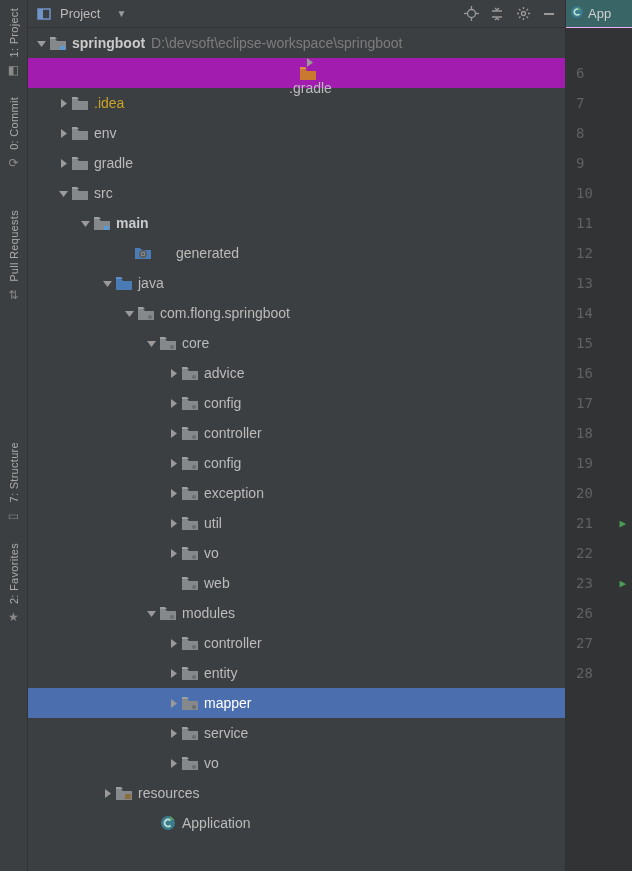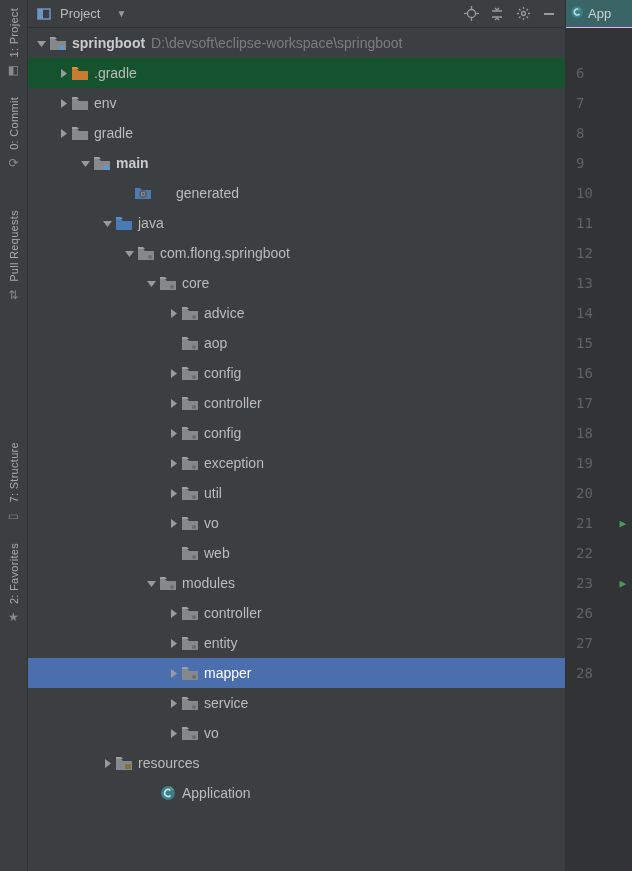--- a/index.html
+++ b/index.html
@@ -92,21 +92,22 @@
   height: 30px;
   padding-left: 4px;
   white-space: nowrap;
   user-select: none;
 }
 .node.selected {
   background: #4b6eaf;
   color: #ffffff;
 }
 .node.highlighted {
-  background: #14532d;
+  background: #a21caf;
+  flex-direction: column;
 }
 .arrow {
   width: 14px;
   height: 14px;
   margin-right: 2px;
   display: flex;
   align-items: center;
   justify-content: center;
   color: #9a9a9a;
   font-size: 9px;
@@ -273,35 +274,63 @@
             <svg width="9" height="9" viewBox="0 0 9 9">
               <polygon points="2,0 8,4.5 2,9" fill="#9a9a9a"></polygon>
             </svg>
           </span>
           <span class="icon" style="position: relative;">
             <svg class="folder-svg" viewBox="0 0 16 13">
               <path d="M0 2 L5 2 L7 4 L16 4 L16 13 L0 13 Z" fill="#86898b"></path>
               <path d="M0 0 L5 0 L7 2 L0 2 Z" fill="#9da0a2"></path>
             </svg>
           </span>
+          <span class="label yellow">.idea</span>
+        </div>
+        <div class="node" style="padding-left: 28px;">
+          <span class="arrow">
+            <svg width="9" height="9" viewBox="0 0 9 9">
+              <polygon points="2,0 8,4.5 2,9" fill="#9a9a9a"></polygon>
+            </svg>
+          </span>
+          <span class="icon" style="position: relative;">
+            <svg class="folder-svg" viewBox="0 0 16 13">
+              <path d="M0 2 L5 2 L7 4 L16 4 L16 13 L0 13 Z" fill="#86898b"></path>
+              <path d="M0 0 L5 0 L7 2 L0 2 Z" fill="#9da0a2"></path>
+            </svg>
+          </span>
           <span class="label">env</span>
         </div>
         <div class="node" style="padding-left: 28px;">
           <span class="arrow">
             <svg width="9" height="9" viewBox="0 0 9 9">
               <polygon points="2,0 8,4.5 2,9" fill="#9a9a9a"></polygon>
             </svg>
           </span>
           <span class="icon" style="position: relative;">
             <svg class="folder-svg" viewBox="0 0 16 13">
               <path d="M0 2 L5 2 L7 4 L16 4 L16 13 L0 13 Z" fill="#86898b"></path>
               <path d="M0 0 L5 0 L7 2 L0 2 Z" fill="#9da0a2"></path>
             </svg>
           </span>
           <span class="label">gradle</span>
+        </div>
+        <div class="node" style="padding-left: 28px;">
+          <span class="arrow">
+            <svg width="9" height="9" viewBox="0 0 9 9">
+              <polygon points="0,2 9,2 4.5,8" fill="#9a9a9a"></polygon>
+            </svg>
+          </span>
+          <span class="icon" style="position: relative;">
+            <svg class="folder-svg" viewBox="0 0 16 13">
+              <path d="M0 2 L5 2 L7 4 L16 4 L16 13 L0 13 Z" fill="#86898b"></path>
+              <path d="M0 0 L5 0 L7 2 L0 2 Z" fill="#9da0a2"></path>
+            </svg>
+          </span>
+          <span class="label">src</span>
         </div>
         <div class="node" style="padding-left: 50px;">
           <span class="arrow">
             <svg width="9" height="9" viewBox="0 0 9 9">
               <polygon points="0,2 9,2 4.5,8" fill="#9a9a9a"></polygon>
             </svg>
           </span>
           <span class="icon" style="position: relative;">
             <svg class="folder-svg" viewBox="0 0 16 13">
               <path d="M0 2 L5 2 L7 4 L16 4 L16 13 L0 13 Z" fill="#86898b"></path>
@@ -373,31 +402,20 @@
             </svg>
           </span>
           <span class="icon" style="position: relative;">
             <svg class="folder-svg" viewBox="0 0 16 13">
               <path d="M0 2 L5 2 L7 4 L16 4 L16 13 L0 13 Z" fill="#86898b"></path>
               <path d="M0 0 L5 0 L7 2 L0 2 Z" fill="#9da0a2"></path>
               <circle cx="12" cy="10" r="2" fill="#6b6d6f"></circle>
             </svg>
           </span>
           <span class="label">advice</span>
-        </div>
-        <div class="node" style="padding-left: 138px;">
-          <span class="arrow blank">&nbsp;</span>
-          <span class="icon" style="position: relative;">
-            <svg class="folder-svg" viewBox="0 0 16 13">
-              <path d="M0 2 L5 2 L7 4 L16 4 L16 13 L0 13 Z" fill="#86898b"></path>
-              <path d="M0 0 L5 0 L7 2 L0 2 Z" fill="#9da0a2"></path>
-              <circle cx="12" cy="10" r="2" fill="#6b6d6f"></circle>
-            </svg>
-          </span>
-          <span class="label">aop</span>
         </div>
         <div class="node" style="padding-left: 138px;">
           <span class="arrow">
             <svg width="9" height="9" viewBox="0 0 9 9">
               <polygon points="2,0 8,4.5 2,9" fill="#9a9a9a"></polygon>
             </svg>
           </span>
           <span class="icon" style="position: relative;">
             <svg class="folder-svg" viewBox="0 0 16 13">
               <path d="M0 2 L5 2 L7 4 L16 4 L16 13 L0 13 Z" fill="#86898b"></path>

